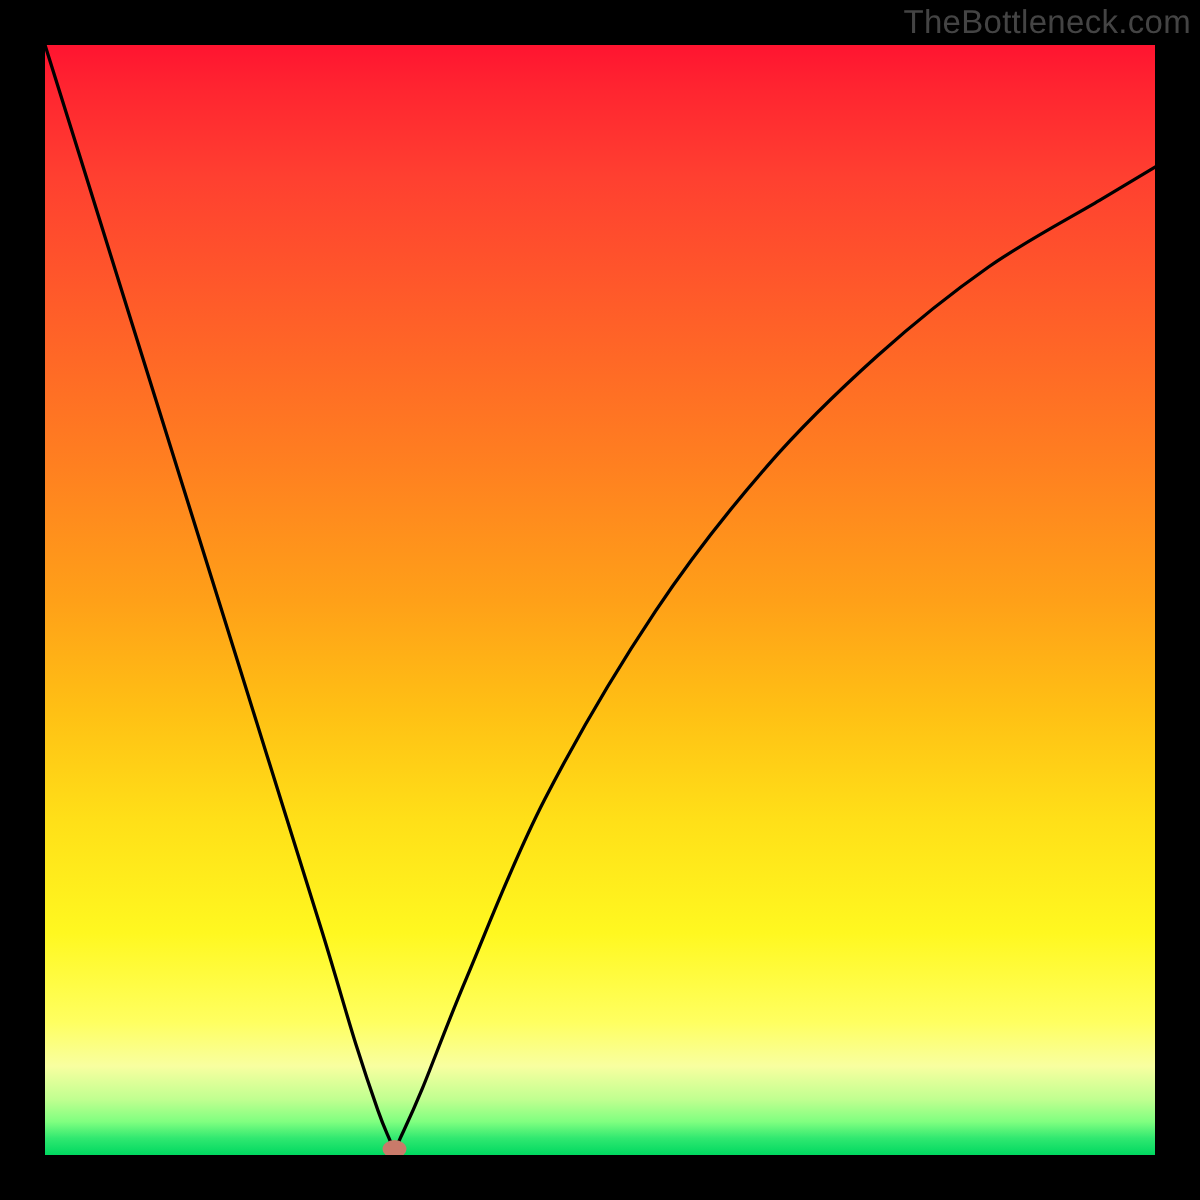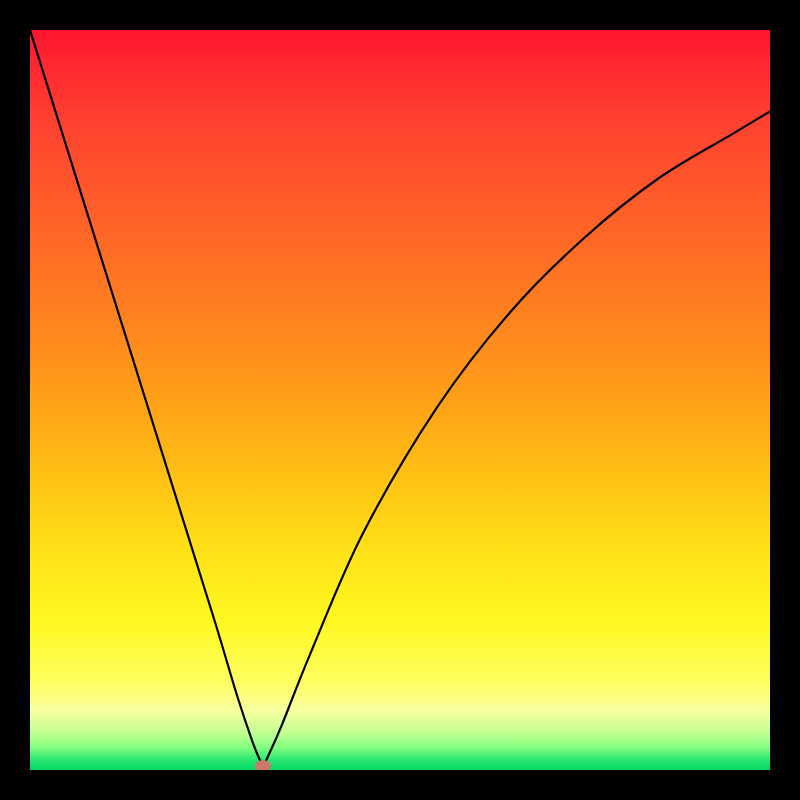--- a/index.html
+++ b/index.html
@@ -69,20 +69,21 @@
     border-radius: 50%;
     background: #c97a6a;
     transform: translate(-50%, -50%);
   }
 </style>
 </head>
 <body>
 
 <div class="frame">
 
+  <div class="watermark">TheBottleneck.com</div>
 
   <div class="plot-area">
     <div class="gradient-bg"></div>
 
     <svg class="curve" viewBox="0 0 740 740" preserveAspectRatio="none">
       <path fill="none" stroke="#000000" stroke-width="2.2" stroke-linecap="round" stroke-linejoin="round" d="M 0.0 0.0 C 6.2 19.7, 24.7 78.9, 37.0 118.4 C 49.3 157.9, 61.7 197.3, 74.0 236.8 C 86.3 276.3, 98.7 315.7, 111.0 355.2 C 123.3 394.7, 135.7 434.1, 148.0 473.6 C 160.3 513.1, 175.1 559.9, 185.0 592.0 C 194.9 624.1, 201.0 646.3, 207.2 666.0 C 213.4 685.7, 218.3 699.9, 222.0 710.4 C 225.7 720.9, 227.6 724.6, 229.4 728.9 C 231.3 733.2, 231.9 736.3, 233.1 736.3 C 234.3 736.3, 233.7 735.7, 236.8 728.9 C 239.9 722.1, 244.2 713.5, 251.6 695.6 C 259.0 677.7, 267.6 653.7, 281.2 621.6 C 294.8 589.5, 312.0 543.9, 333.0 503.2 C 354.0 462.5, 382.3 414.4, 407.0 377.4 C 431.7 340.4, 456.3 309.6, 481.0 281.2 C 505.7 252.8, 530.3 229.4, 555.0 207.2 C 579.7 185.0, 604.3 165.3, 629.0 148.0 C 653.7 130.7, 684.5 114.7, 703.0 103.6 C 721.5 92.5, 733.8 85.1, 740.0 81.4"></path>
     </svg>
 
     <div class="marker" style="left:233.1px; top:736.3px;"></div>
   </div>

